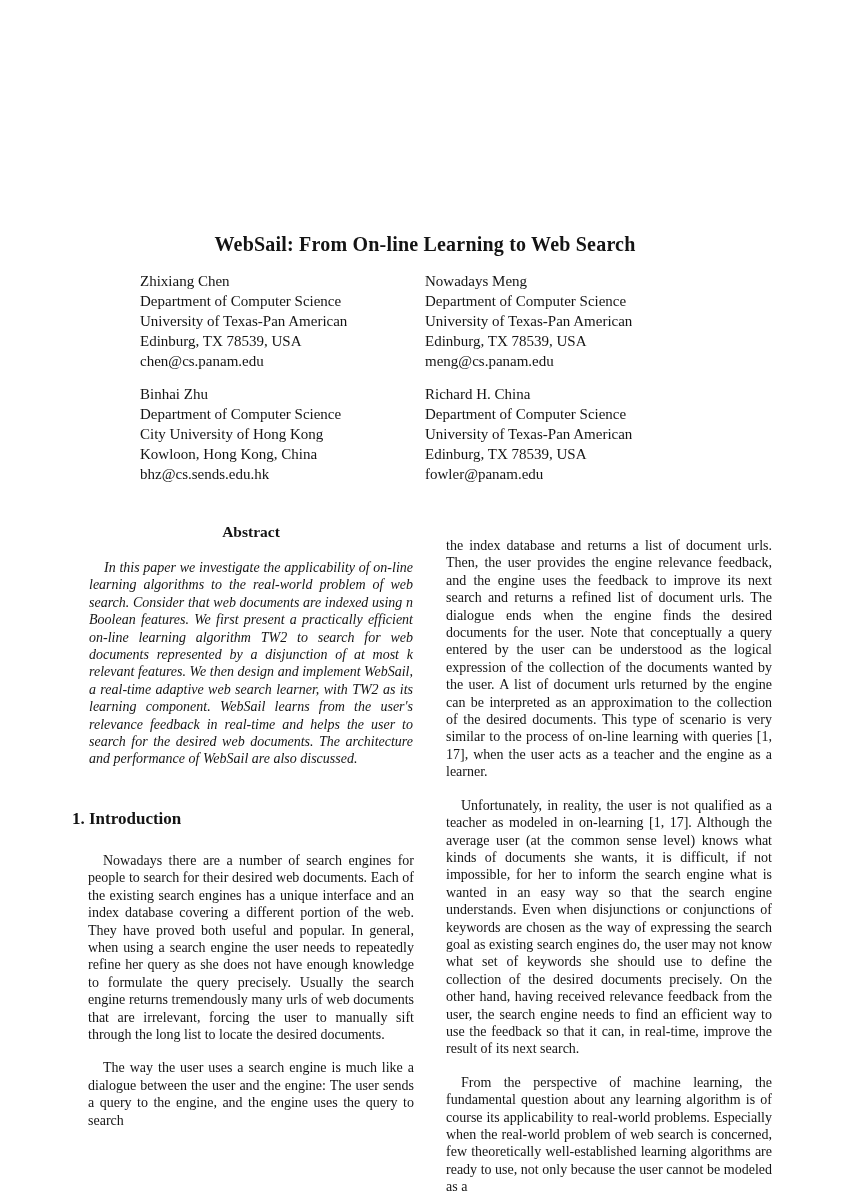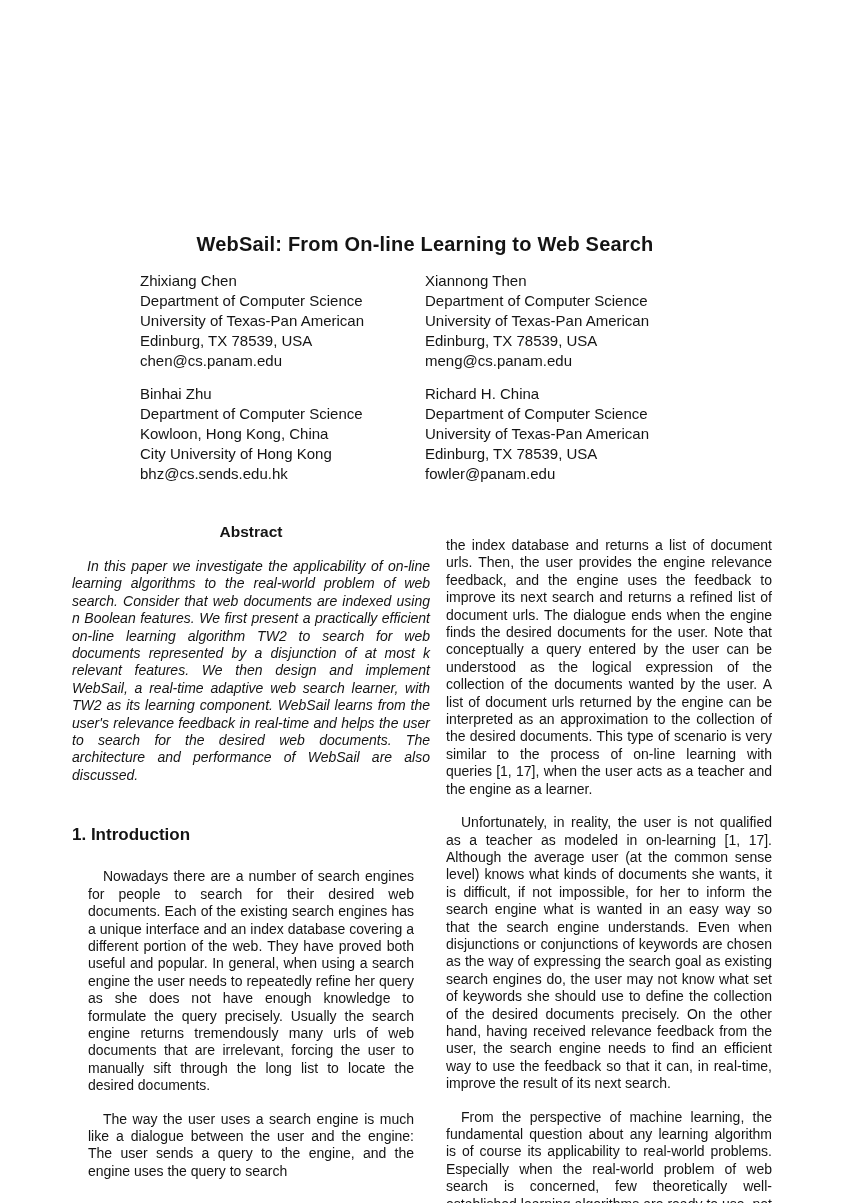--- a/index.html
+++ b/index.html
@@ -5,21 +5,21 @@
   html, body {
     margin: 0;
     padding: 0;
     background: #ffffff;
   }
   .page {
     position: relative;
     width: 850px;
     height: 1203px;
     background: #ffffff;
-    font-family: Liberation Sans, sans-serif;
+    font-family: Liberation Serif, serif;
     color: #141414;
     overflow: hidden;
   }
   .paper-title {
     position: absolute;
     top: 220px;
     left: 0;
     width: 850px;
     text-align: center;
     font-size: 20px;
@@ -58,21 +58,21 @@
     text-align: justify;
   }
   .abstract-heading {
     margin: 0 0 16px 0;
     text-align: center;
     font-size: 15.5px;
     font-weight: bold;
     line-height: 21px;
   }
   .abstract-text {
-    margin: 0;
+    margin: 17px;
     font-style: italic;
     text-indent: 15px;
   }
   .section-heading {
     margin: 40px 0 23px 0;
     font-size: 17px;
     font-weight: bold;
     line-height: 21px;
     text-align: left;
   }
@@ -95,32 +95,32 @@
 
     <div class="author-block">
       <span class="author-line">Zhixiang Chen</span>
       <span class="author-line">Department of Computer Science</span>
       <span class="author-line">University of Texas-Pan American</span>
       <span class="author-line">Edinburg, TX 78539, USA</span>
       <span class="author-line">chen@cs.panam.edu</span>
     </div>
 
     <div class="author-block">
-      <span class="author-line">Xiannong Then</span>
+      <span class="author-line">Nowadays Meng</span>
       <span class="author-line">Department of Computer Science</span>
       <span class="author-line">University of Texas-Pan American</span>
       <span class="author-line">Edinburg, TX 78539, USA</span>
       <span class="author-line">meng@cs.panam.edu</span>
     </div>
 
     <div class="author-block">
       <span class="author-line">Binhai Zhu</span>
       <span class="author-line">Department of Computer Science</span>
+      <span class="author-line">City University of Hong Kong</span>
       <span class="author-line">Kowloon, Hong Kong, China</span>
-      <span class="author-line">City University of Hong Kong</span>
       <span class="author-line">bhz@cs.sends.edu.hk</span>
     </div>
 
     <div class="author-block">
       <span class="author-line">Richard H. China</span>
       <span class="author-line">Department of Computer Science</span>
       <span class="author-line">University of Texas-Pan American</span>
       <span class="author-line">Edinburg, TX 78539, USA</span>
       <span class="author-line">fowler@panam.edu</span>
     </div>

